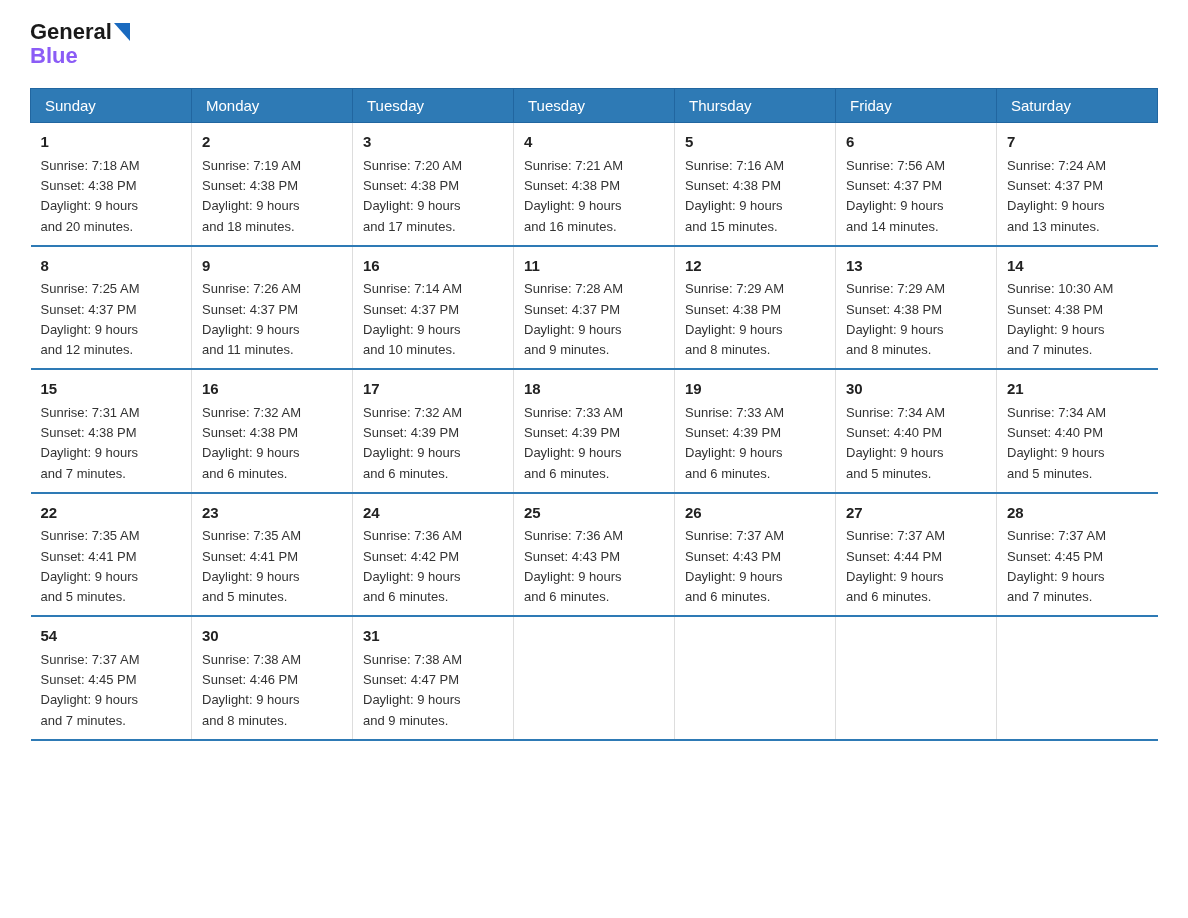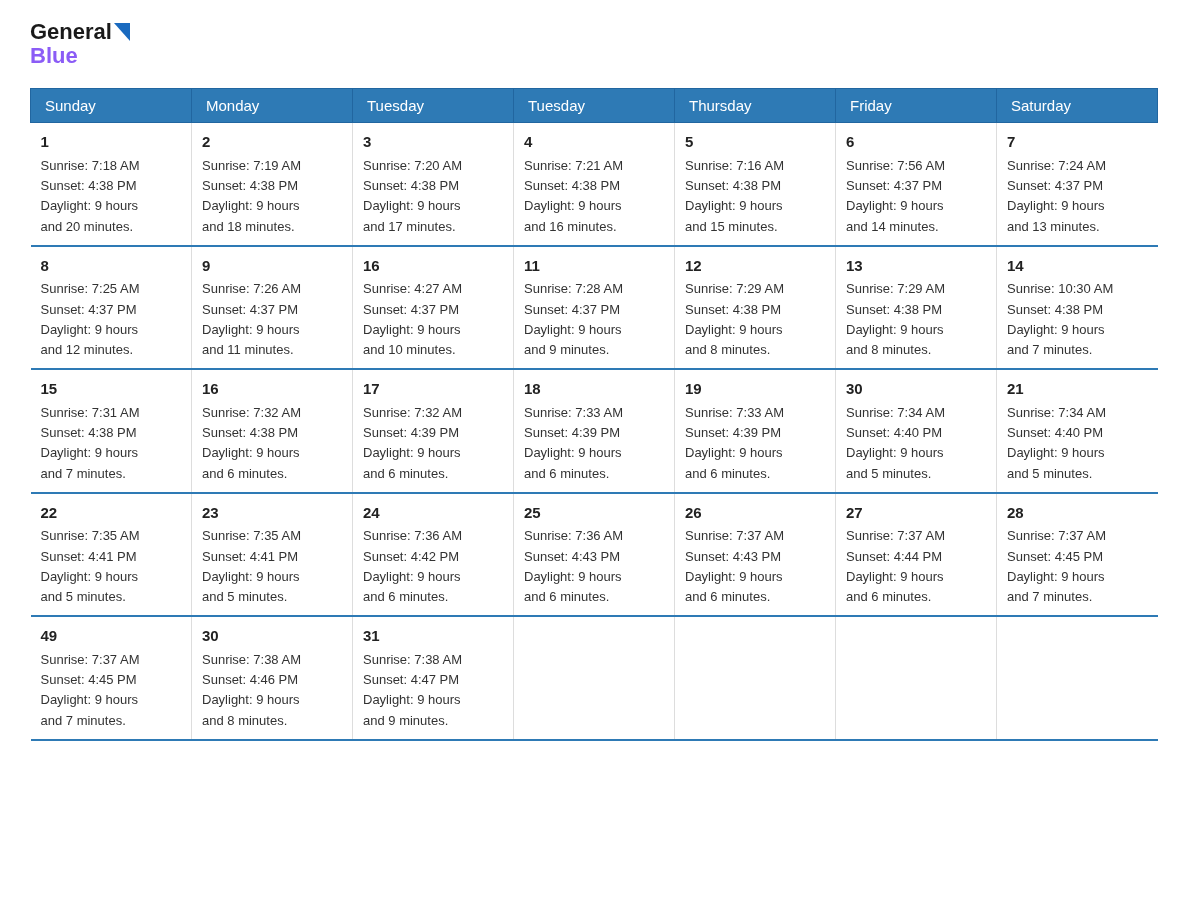--- a/index.html
+++ b/index.html
@@ -129,21 +129,21 @@
         <td><span class="day-num">2</span><span class="day-info">Sunrise: 7:19 AM</span><br><span class="day-info">Sunset: 4:38 PM</span><br><span class="day-info">Daylight: 9 hours</span><br><span class="day-info">and 18 minutes.</span></td>
         <td><span class="day-num">3</span><span class="day-info">Sunrise: 7:20 AM</span><br><span class="day-info">Sunset: 4:38 PM</span><br><span class="day-info">Daylight: 9 hours</span><br><span class="day-info">and 17 minutes.</span></td>
         <td><span class="day-num">4</span><span class="day-info">Sunrise: 7:21 AM</span><br><span class="day-info">Sunset: 4:38 PM</span><br><span class="day-info">Daylight: 9 hours</span><br><span class="day-info">and 16 minutes.</span></td>
         <td><span class="day-num">5</span><span class="day-info">Sunrise: 7:16 AM</span><br><span class="day-info">Sunset: 4:38 PM</span><br><span class="day-info">Daylight: 9 hours</span><br><span class="day-info">and 15 minutes.</span></td>
         <td><span class="day-num">6</span><span class="day-info">Sunrise: 7:56 AM</span><br><span class="day-info">Sunset: 4:37 PM</span><br><span class="day-info">Daylight: 9 hours</span><br><span class="day-info">and 14 minutes.</span></td>
         <td><span class="day-num">7</span><span class="day-info">Sunrise: 7:24 AM</span><br><span class="day-info">Sunset: 4:37 PM</span><br><span class="day-info">Daylight: 9 hours</span><br><span class="day-info">and 13 minutes.</span></td>
       </tr>
       <tr>
         <td><span class="day-num">8</span><span class="day-info">Sunrise: 7:25 AM</span><br><span class="day-info">Sunset: 4:37 PM</span><br><span class="day-info">Daylight: 9 hours</span><br><span class="day-info">and 12 minutes.</span></td>
         <td><span class="day-num">9</span><span class="day-info">Sunrise: 7:26 AM</span><br><span class="day-info">Sunset: 4:37 PM</span><br><span class="day-info">Daylight: 9 hours</span><br><span class="day-info">and 11 minutes.</span></td>
-        <td><span class="day-num">16</span><span class="day-info">Sunrise: 4:27 AM</span><br><span class="day-info">Sunset: 4:37 PM</span><br><span class="day-info">Daylight: 9 hours</span><br><span class="day-info">and 10 minutes.</span></td>
+        <td><span class="day-num">16</span><span class="day-info">Sunrise: 7:14 AM</span><br><span class="day-info">Sunset: 4:37 PM</span><br><span class="day-info">Daylight: 9 hours</span><br><span class="day-info">and 10 minutes.</span></td>
         <td><span class="day-num">11</span><span class="day-info">Sunrise: 7:28 AM</span><br><span class="day-info">Sunset: 4:37 PM</span><br><span class="day-info">Daylight: 9 hours</span><br><span class="day-info">and 9 minutes.</span></td>
         <td><span class="day-num">12</span><span class="day-info">Sunrise: 7:29 AM</span><br><span class="day-info">Sunset: 4:38 PM</span><br><span class="day-info">Daylight: 9 hours</span><br><span class="day-info">and 8 minutes.</span></td>
         <td><span class="day-num">13</span><span class="day-info">Sunrise: 7:29 AM</span><br><span class="day-info">Sunset: 4:38 PM</span><br><span class="day-info">Daylight: 9 hours</span><br><span class="day-info">and 8 minutes.</span></td>
         <td><span class="day-num">14</span><span class="day-info">Sunrise: 10:30 AM</span><br><span class="day-info">Sunset: 4:38 PM</span><br><span class="day-info">Daylight: 9 hours</span><br><span class="day-info">and 7 minutes.</span></td>
       </tr>
       <tr>
         <td><span class="day-num">15</span><span class="day-info">Sunrise: 7:31 AM</span><br><span class="day-info">Sunset: 4:38 PM</span><br><span class="day-info">Daylight: 9 hours</span><br><span class="day-info">and 7 minutes.</span></td>
         <td><span class="day-num">16</span><span class="day-info">Sunrise: 7:32 AM</span><br><span class="day-info">Sunset: 4:38 PM</span><br><span class="day-info">Daylight: 9 hours</span><br><span class="day-info">and 6 minutes.</span></td>
         <td><span class="day-num">17</span><span class="day-info">Sunrise: 7:32 AM</span><br><span class="day-info">Sunset: 4:39 PM</span><br><span class="day-info">Daylight: 9 hours</span><br><span class="day-info">and 6 minutes.</span></td>
         <td><span class="day-num">18</span><span class="day-info">Sunrise: 7:33 AM</span><br><span class="day-info">Sunset: 4:39 PM</span><br><span class="day-info">Daylight: 9 hours</span><br><span class="day-info">and 6 minutes.</span></td>
@@ -154,21 +154,21 @@
       <tr>
         <td><span class="day-num">22</span><span class="day-info">Sunrise: 7:35 AM</span><br><span class="day-info">Sunset: 4:41 PM</span><br><span class="day-info">Daylight: 9 hours</span><br><span class="day-info">and 5 minutes.</span></td>
         <td><span class="day-num">23</span><span class="day-info">Sunrise: 7:35 AM</span><br><span class="day-info">Sunset: 4:41 PM</span><br><span class="day-info">Daylight: 9 hours</span><br><span class="day-info">and 5 minutes.</span></td>
         <td><span class="day-num">24</span><span class="day-info">Sunrise: 7:36 AM</span><br><span class="day-info">Sunset: 4:42 PM</span><br><span class="day-info">Daylight: 9 hours</span><br><span class="day-info">and 6 minutes.</span></td>
         <td><span class="day-num">25</span><span class="day-info">Sunrise: 7:36 AM</span><br><span class="day-info">Sunset: 4:43 PM</span><br><span class="day-info">Daylight: 9 hours</span><br><span class="day-info">and 6 minutes.</span></td>
         <td><span class="day-num">26</span><span class="day-info">Sunrise: 7:37 AM</span><br><span class="day-info">Sunset: 4:43 PM</span><br><span class="day-info">Daylight: 9 hours</span><br><span class="day-info">and 6 minutes.</span></td>
         <td><span class="day-num">27</span><span class="day-info">Sunrise: 7:37 AM</span><br><span class="day-info">Sunset: 4:44 PM</span><br><span class="day-info">Daylight: 9 hours</span><br><span class="day-info">and 6 minutes.</span></td>
         <td><span class="day-num">28</span><span class="day-info">Sunrise: 7:37 AM</span><br><span class="day-info">Sunset: 4:45 PM</span><br><span class="day-info">Daylight: 9 hours</span><br><span class="day-info">and 7 minutes.</span></td>
       </tr>
       <tr>
-        <td><span class="day-num">49</span><span class="day-info">Sunrise: 7:37 AM</span><br><span class="day-info">Sunset: 4:45 PM</span><br><span class="day-info">Daylight: 9 hours</span><br><span class="day-info">and 7 minutes.</span></td>
+        <td><span class="day-num">54</span><span class="day-info">Sunrise: 7:37 AM</span><br><span class="day-info">Sunset: 4:45 PM</span><br><span class="day-info">Daylight: 9 hours</span><br><span class="day-info">and 7 minutes.</span></td>
         <td><span class="day-num">30</span><span class="day-info">Sunrise: 7:38 AM</span><br><span class="day-info">Sunset: 4:46 PM</span><br><span class="day-info">Daylight: 9 hours</span><br><span class="day-info">and 8 minutes.</span></td>
         <td><span class="day-num">31</span><span class="day-info">Sunrise: 7:38 AM</span><br><span class="day-info">Sunset: 4:47 PM</span><br><span class="day-info">Daylight: 9 hours</span><br><span class="day-info">and 9 minutes.</span></td>
         <td></td>
         <td></td>
         <td></td>
         <td></td>
       </tr>
     </tbody>
 </table>
 

